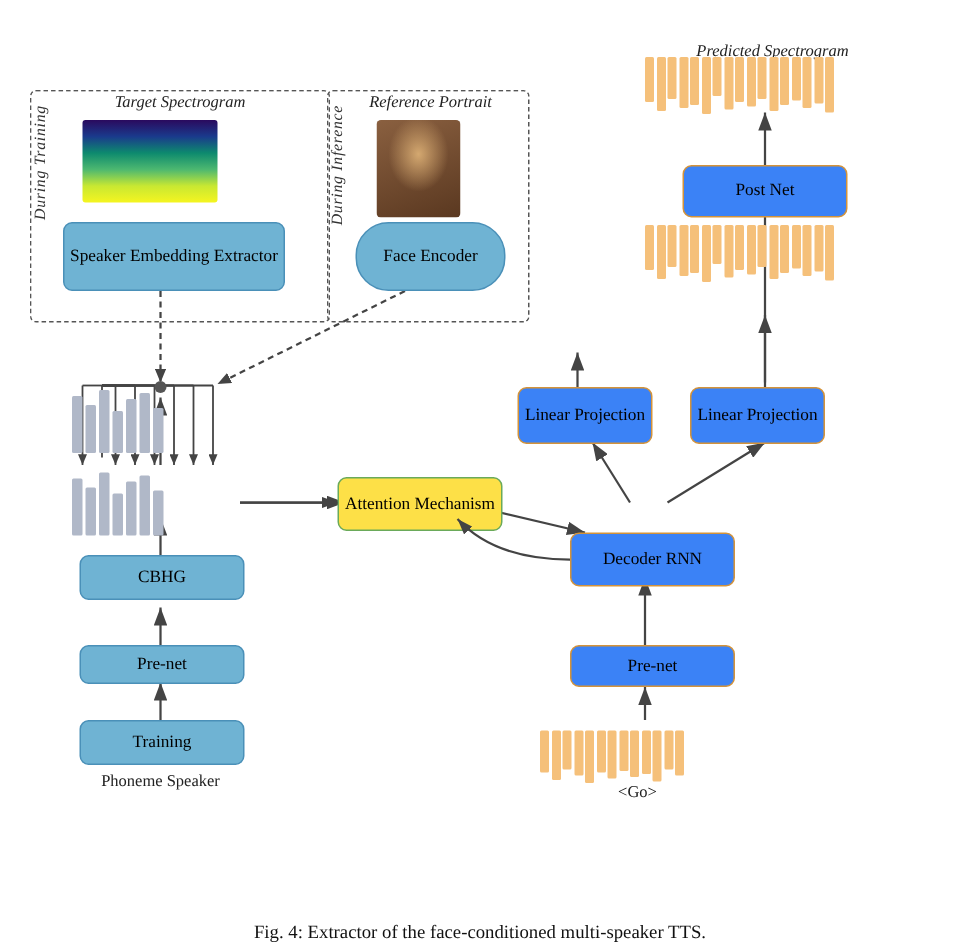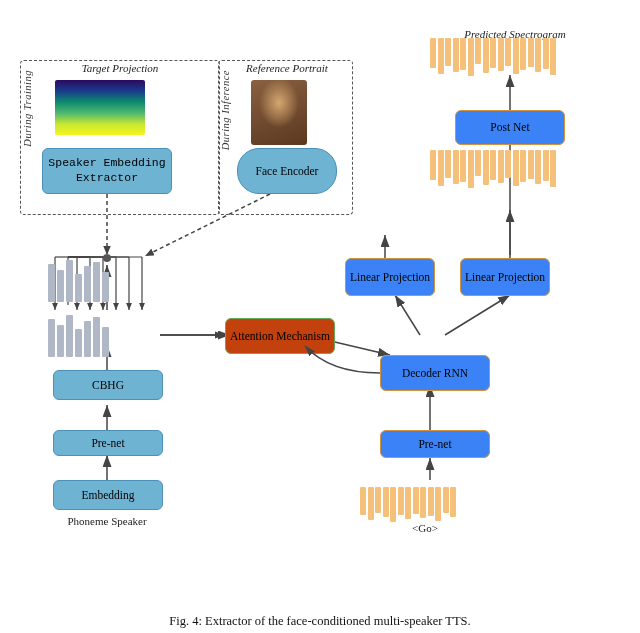--- a/index.html
+++ b/index.html
@@ -44,21 +44,21 @@
       color: #000;
     }
 
     .block-orange {
       background: #3b82f6;
       border: 1.5px solid #d4933a;
       color: #000;
     }
 
     .block-green {
-      background: #c2410c;
+      background: #fde047;
       border: 1.5px solid #6aaa5a;
       color: #000;
     }
 
     .block-white {
       background: #fff;
       border: 1.5px solid #555;
       color: #000;
     }
 
@@ -223,39 +223,39 @@
     <line x1="510" y1="110" x2="510" y2="75" stroke="#444" stroke-width="1.5" marker-end="url(#arrowhead)"></line>
 
     <line x1="510" y1="255" x2="510" y2="130" stroke="#444" stroke-width="1.5" marker-end="url(#arrowhead)"></line>
 
     <circle cx="107" cy="258" r="4" fill="#555"></circle>
   </svg>
 
   <div class="dashed-box" style="left:20px; top:60px; width:200px; height:155px;"></div>
   <span class="phase-label" style="left:22px; top:70px;">During Training</span>
 
-  <div class="label label-italic" style="left:55px; top:62px; width:130px;">Target Projection</div>
+  <div class="label label-italic" style="left:55px; top:62px; width:130px;">Target Spectrogram</div>
 
   <div class="spectrogram-img" style="left:55px; top:80px;"></div>
 
-  <div class="block block-blue" style="left:42px; top:148px; width:130px; height:46px;font-family:Liberation Mono, monospace;">Speaker Embedding
+  <div class="block block-blue" style="left:42px; top:148px; width:148px; height:46px;">Speaker Embedding
 Extractor</div>
 
   <div class="dashed-box" style="left:218px; top:60px; width:135px; height:155px;"></div>
   <span class="phase-label" style="left:220px; top:70px;">During Inference</span>
 
   <div class="label label-italic" style="left:232px; top:62px; width:110px;">Reference Portrait</div>
 
   <div class="portrait-img" style="left:251px; top:80px;">
     <div class="portrait-face"></div>
   </div>
 
   <div class="block block-blue" style="left:237px; top:148px; width:100px; height:46px;border-radius:22px;">Face Encoder</div>
 
-  <div class="block block-blue" style="left:53px; top:480px; width:110px; height:30px;">Embedding</div>
+  <div class="block block-blue" style="left:53px; top:480px; width:110px; height:30px;">Training</div>
 
   <div class="block block-blue" style="left:53px; top:430px; width:110px; height:26px;">Pre-net</div>
 
   <div class="block block-blue" style="left:53px; top:370px; width:110px; height:30px;">CBHG</div>
 
   <div class="cols-group" style="left:48px; top:315px;">
     <div class="col-bar" style="height:38px; background:#b0b8c8;"></div>
     <div class="col-bar" style="height:32px; background:#b0b8c8;"></div>
     <div class="col-bar" style="height:42px; background:#b0b8c8;"></div>
     <div class="col-bar" style="height:28px; background:#b0b8c8;"></div>

